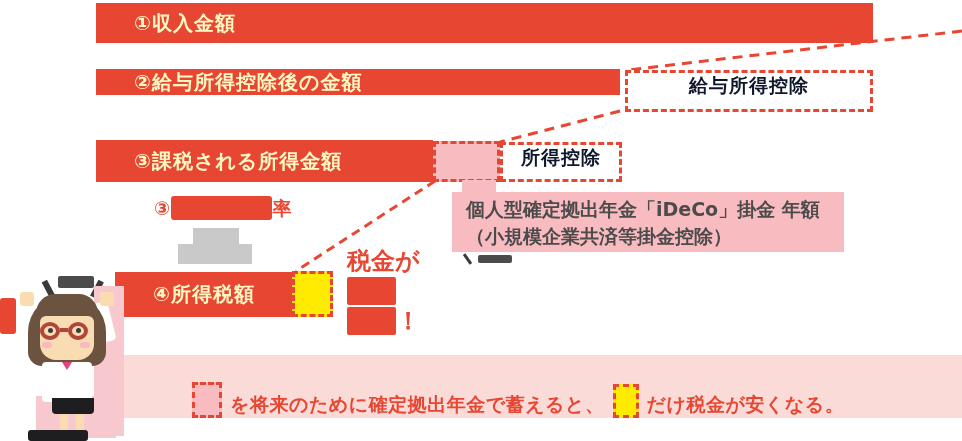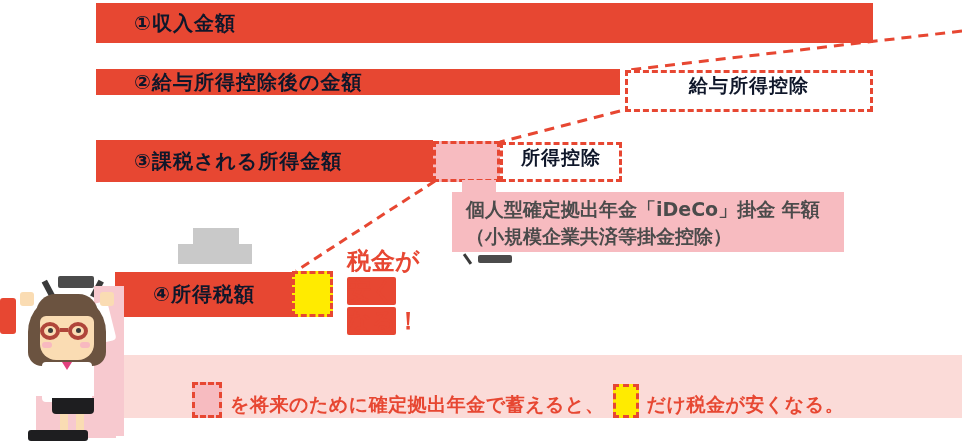--- a/index.html
+++ b/index.html
@@ -4,21 +4,21 @@
 <style>
   html,body{margin:0;padding:0;background:#fff;}
   #stage{
     position:relative;width:962px;height:441px;overflow:hidden;
     font-family:"DejaVu Sans","Liberation Sans",sans-serif;
     background:#fff;
   }
   .abs{position:absolute;box-sizing:border-box;}
   
   .rbar{
-    background:#E74732;color:#0f172a;font-weight:bold;font-size:20px;
+    background:#E74732;color:#fef9c3;font-weight:bold;font-size:20px;
     display:flex;align-items:center;padding-left:38px;letter-spacing:1px;
   }
   
   .dashbox{
     border:3px dashed #E74732;background:#fff;color:#0f172a;
     font-weight:bold;font-size:19px;display:flex;justify-content:center;
     letter-spacing:1px;
   }
   .pinkseg{background:#F7BBC0;border:3px dashed #E74732;}
   .yellowseg{background:#FFEB00;border:3px dashed #E74732;}
@@ -79,20 +79,23 @@
   <div class="abs connector" style="left:462px;top:180px;width:34px;height:14px;"></div>
 
   <div class="abs ideco" style="left:452px;top:192px;width:392px;height:60px;">
     <div>個人型確定拠出年金「iDeCo」掛金 年額</div>
     <div>（小規模企業共済等掛金控除）</div>
   </div>
 
   <div class="abs" style="left:466px;top:253px;width:3px;height:12px;background:#3A3A3A;transform:rotate(-35deg);"></div>
   <div class="abs" style="left:478px;top:255px;width:34px;height:8px;background:#4B4B4B;border-radius:2px;"></div>
 
+  <div class="abs formula" style="left:154px;top:196px;">
+    <span>③</span><span class="redacted">の金額×税</span><span>率</span>
+  </div>
 
   <div class="abs grayarrow" style="left:193px;top:228px;width:46px;height:16px;"></div>
   <div class="abs grayarrow" style="left:178px;top:244px;width:74px;height:20px;"></div>
 
   <div class="abs rbar" style="left:115px;top:272px;width:178px;height:45px;">
     <span>④所得税額</span>
   </div>
 
   <div class="abs yellowseg" style="left:292px;top:271px;width:41px;height:46px;"></div>
 

